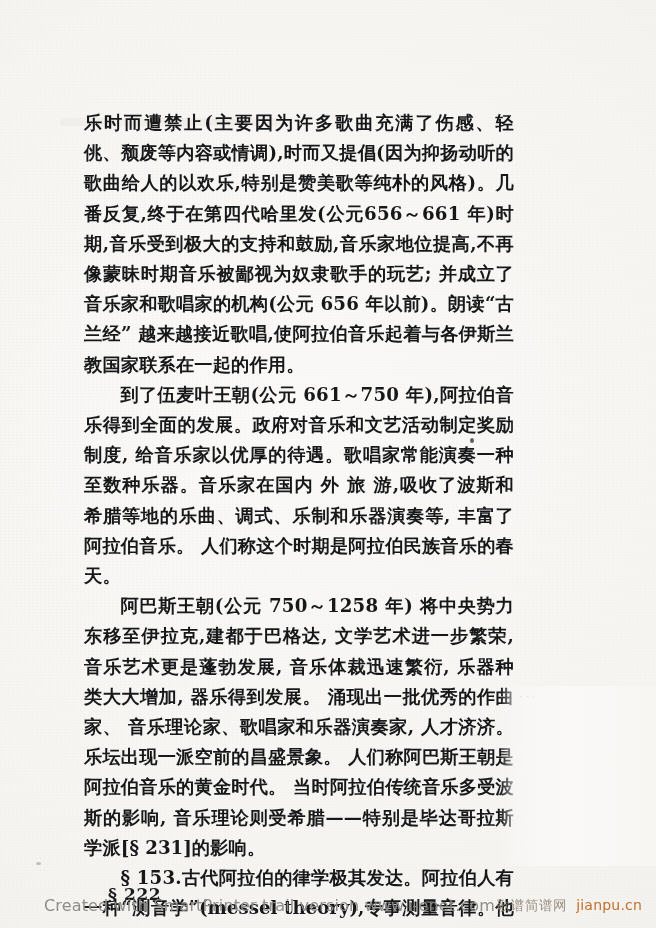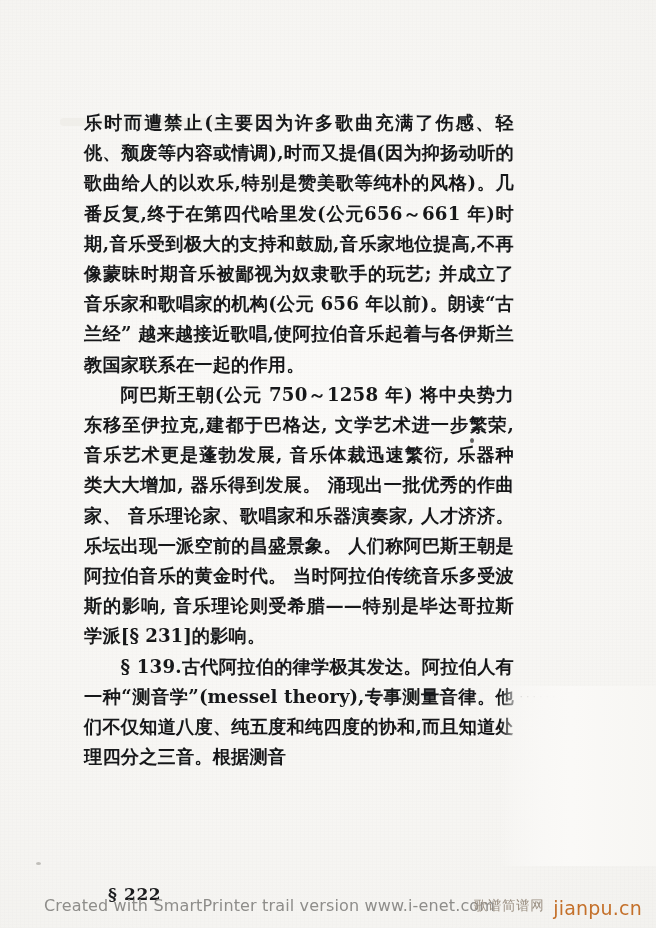--- a/index.html
+++ b/index.html
@@ -135,21 +135,21 @@
     white-space: nowrap;
   }
   #site-watermark .cn {
     font-family: "DejaVu Sans", "Liberation Sans", sans-serif;
     font-size: 13.5px;
     color: #9a8f82;
     letter-spacing: .6px;
   }
   #site-watermark .url {
     font-family: "DejaVu Sans", "Liberation Sans", sans-serif;
-    font-size: 19px;
+    font-size: 14px;
     color: #c4702a;
     letter-spacing: .2px;
   }
 
   
   .blotch { position: absolute; pointer-events: none; border-radius: 50%; }
 </style>
 </head>
 <body>
 
@@ -158,24 +158,25 @@
   <div id="grain"></div>
 
   <div class="blotch" style="left:470px; top:438px; width:4px; height:5px; background:#2a2a2a; opacity:.75;"></div>
   <div class="blotch" style="left:36px; top:862px; width:5px; height:3px; background:#b4b2ad; opacity:.8;"></div>
   <div class="blotch" style="left:60px; top:118px; width:220px; height:8px; background:#e9e7e2; opacity:.5; border-radius:4px;"></div>
 
   <div id="text-block">
 
     <p class="noindent">乐时而遭禁止(主要因为许多歌曲充满了伤感、轻佻、颓废等内容或情调),时而又提倡(因为抑扬动听的歌曲给人的以欢乐,特别是赞美歌等纯朴的风格)。几番反复,终于在第四代哈里发(公元656～661 年)时期,音乐受到极大的支持和鼓励,音乐家地位提高,不再像蒙昧时期音乐被鄙视为奴隶歌手的玩艺; 并成立了音乐家和歌唱家的机构(公元 656 年以前)。朗读“古兰经” 越来越接近歌唱,使阿拉伯音乐起着与各伊斯兰教国家联系在一起的作用。</p>
 
+    <p>到了伍麦叶王朝(公元 661～750 年),阿拉伯音乐得到全面的发展。政府对音乐和文艺活动制定奖励制度, 给音乐家以优厚的待遇。歌唱家常能演奏一种至数种乐器。音乐家在国内 外 旅 游,吸收了波斯和希腊等地的乐曲、调式、乐制和乐器演奏等, 丰富了阿拉伯音乐。 人们称这个时期是阿拉伯民族音乐的春天。</p>
 
     <p><span>阿巴斯王朝(公元 750～1258 年) 将中央势力东移至伊拉克,建都于巴格达, 文学艺术进一步繁荣, 音乐艺术更是蓬勃发展, 音乐体裁迅速繁衍, 乐器种类大大增加, 器乐得到发展。 涌现出一批优秀的作曲家、 音乐理论家、歌唱家和乐器演奏家, 人才济济。 乐坛出现一派空前的昌盛景象。 人们称阿巴斯王朝是阿拉伯音乐的黄金时代。 当时阿拉伯传统音乐多受波斯的影响, 音乐理论则受希腊——特别是毕达哥拉斯学派</span><span class="lat">[§ 231]</span><span>的影响。</span></p>
 
-    <p><span class="sec">§ 139.</span><span>古代阿拉伯的律学极其发达。阿拉伯人有一种“测音学”</span><span class="lat">(messel theory)</span><span>,专事测量音律。他们不仅知道八度、纯五度和纯四度的协和,而且知道处理四分之三音。根据测音</span></p>
+    <p><span class="sec">§ 153.</span><span>古代阿拉伯的律学极其发达。阿拉伯人有一种“测音学”</span><span class="lat">(messel theory)</span><span>,专事测量音律。他们不仅知道八度、纯五度和纯四度的协和,而且知道处理四分之三音。根据测音</span></p>
   </div>
 
   <div id="fade-specks">··  ······  ·</div>
   <div id="edge-fade"></div>
 
   <div id="folio">§ 222</div>
 
   <div id="trial-watermark">Created with SmartPrinter trail version www.i-enet.com</div>
 
   <div id="site-watermark">

